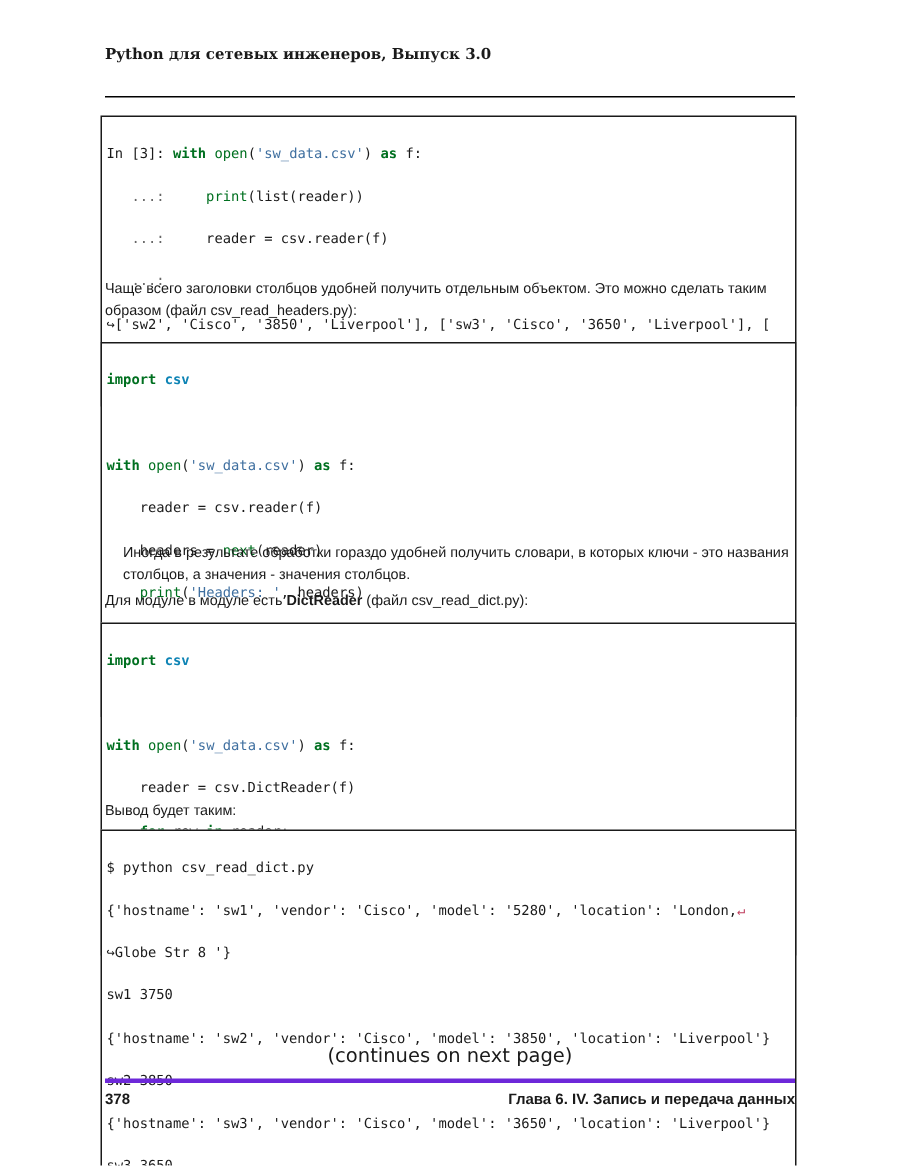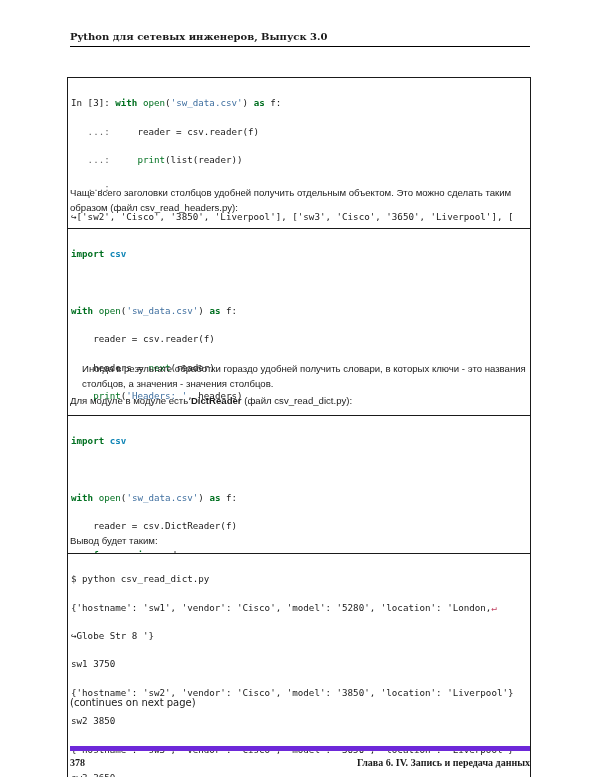--- a/index.html
+++ b/index.html
@@ -1,25 +1,25 @@
 <!DOCTYPE html>
 <html><head>
 <meta charset="utf-8">
 <style>
   html, body { margin: 0; padding: 0; background: #ffffff; }
   body { width: 600px; height: 777px; position: relative; overflow: hidden; color: #1a1a1a; }
   .page-header {
     position: absolute; left: 70px; top: 31px; width: 460px;
     font-family: "DejaVu Serif", serif; font-weight: bold; font-size: 10px;
-    padding-bottom: 4px; border-bottom: 1px solid #000;
+    padding-bottom: 22px; border-bottom: 1px solid #000;
   }
   .page-footer {
-    position: absolute; left: 70px; top: 746px; width: 460px;
-    border-top: 5px solid #6d28d9; padding-top: 6px;
-    font-family: Liberation Serif, serif; font-weight: bold; font-size: 10px;
+    position: absolute; left: 70px; top: 719px; width: 460px;
+    border-top: 3px solid #6d28d9; padding-top: 6px;
+    font-family: Liberation Sans, sans-serif; font-weight: bold; font-size: 10px;
     display: flex; justify-content: space-between;
   }
   .code-block {
     position: absolute; left: 67px; width: 464px; box-sizing: border-box;
     border: 1px solid #1a1a1a; background: #fff;
     font-family: "DejaVu Sans Mono", monospace; font-size: 9.2px; line-height: 14.2px;
     padding: 4px 3px 3px 3px; white-space: pre; color: #1a1a1a;
   }
   .code-line { display: block; height: 14.2px; }
   .kw { color: #007020; font-weight: bold; }
@@ -27,35 +27,35 @@
   .bi { color: #007020; }
   .st { color: #4070a0; }
   .op { color: #666666; }
   .cont { color: #c04060; }
   .para {
     position: absolute; left: 70px; width: 462px;
     font-family: Liberation Sans, sans-serif; font-size: 9.6px; line-height: 15.2px; color: #1a1a1a;
   }
   .para b { font-weight: bold; }
   .continues {
-    position: absolute; left: 70px; top: 697px; width: 460px; text-align: left;
-    font-family: "DejaVu Sans", sans-serif; font-size: 10px; color: #1a1a1a;
+    position: absolute; left: 70px; top: 697px; width: 460px; text-align: center;
+    font-family: "DejaVu Sans", sans-serif; font-size: 13px; color: #1a1a1a;
   }
 </style>
 </head>
 <body>
 
 <div class="page-header">
   <span>Python для сетевых инженеров, Выпуск 3.0</span>
 </div>
 
 <div class="code-block" style="top:77px;">
 <span class="code-line"><span>In [3]: </span><span class="kw">with</span> <span class="bi">open</span>(<span class="st">'sw_data.csv'</span>) <span class="kw">as</span> <span>f:</span></span>
+<span class="code-line"><span class="op">   ...: </span>    <span class="bi">print</span><span>(list(reader))</span></span>
 <span class="code-line"><span class="op">   ...: </span><span>    reader = csv.reader(f)</span></span>
-<span class="code-line"><span class="op">   ...: </span>    <span class="bi">print</span><span>(list(reader))</span></span>
 <span class="code-line op">   ...:</span>
 <span class="code-line">↪['sw2', 'Cisco', '3850', 'Liverpool'], ['sw3', 'Cisco', '3650', 'Liverpool'], [</span>
 <span class="code-line">↪'sw4', 'Cisco', '3650', 'London']]</span>
 </div>
 
 <p class="para" style="top:185px; margin:0;">Чаще всего заголовки столбцов удобней получить отдельным объектом. Это можно сделать таким образом (файл csv_read_headers.py):</p>
 
 <div class="code-block" style="top:228px;">
 <span class="code-line"><span class="kw">import</span> <span class="nm">csv</span></span>
 <span class="code-line"></span>

